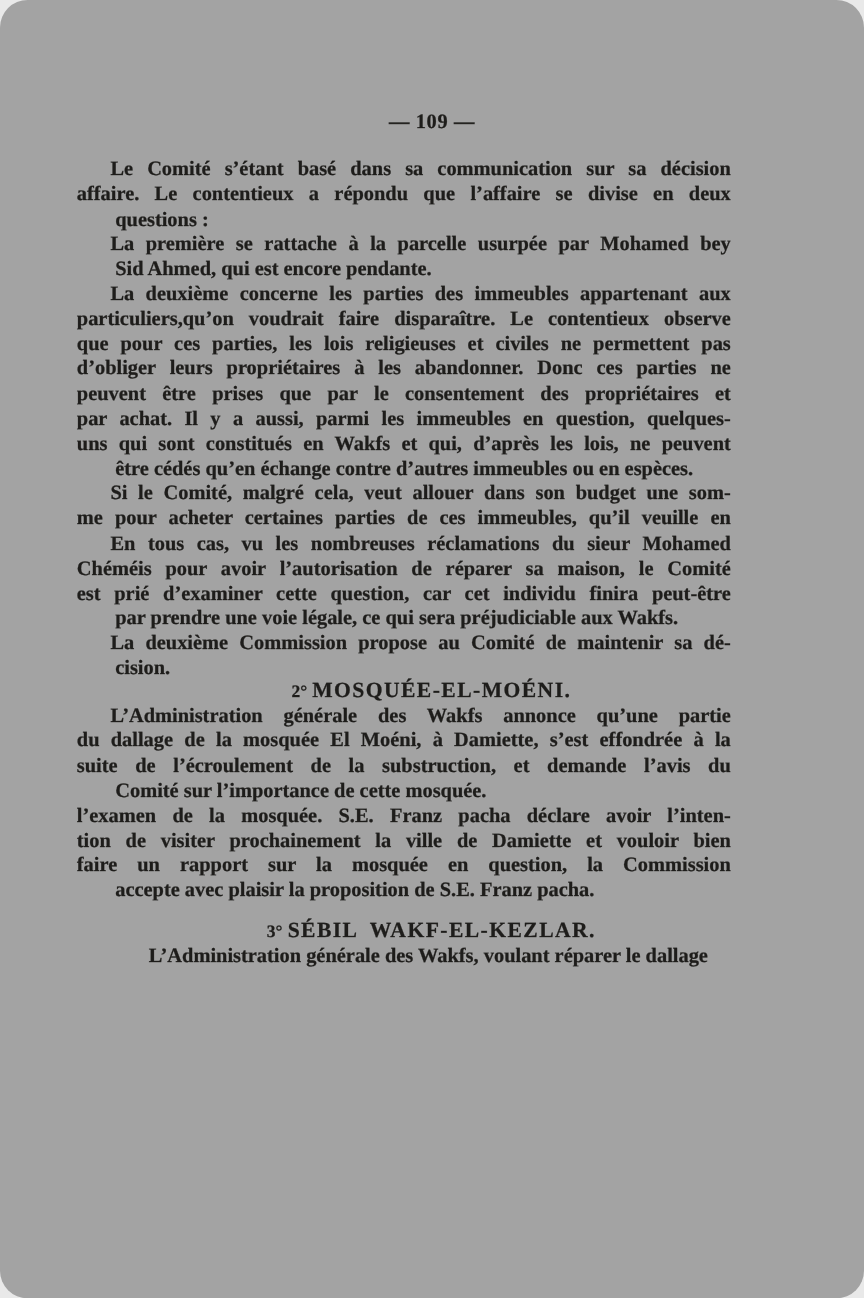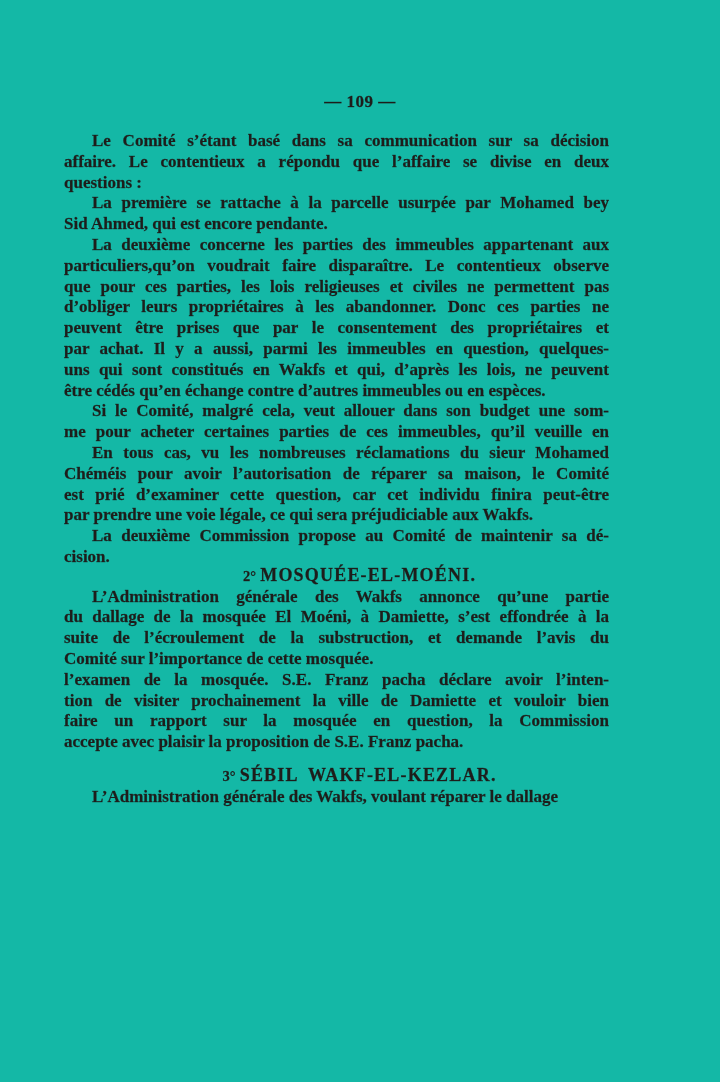--- a/index.html
+++ b/index.html
@@ -1,24 +1,25 @@
 <!DOCTYPE html>
 <html><head>
 <meta charset="utf-8">
 <style>
   html, body { margin: 0; padding: 0; background: #e9e9e9; }
   .page {
     position: relative;
     width: 720px;
     height: 1082px;
     margin: 0 auto;
-    background: #14b8a6;
+    background: #a3a3a3;
     overflow: hidden;
     font-family: "Liberation Serif", "DejaVu Serif", serif;
     color: #1e1d1b;
+    border-radius: 23px;
     -webkit-text-stroke: 0.3px rgba(30, 29, 27, 0.72);
   }
   .page-header {
     margin: 92px 0 0 0;
     text-align: center;
     font-size: 17px;
     font-weight: bold;
     line-height: 20px;
     letter-spacing: 0.5px;
   }
@@ -30,21 +31,21 @@
   }
   .paragraph { margin: 0; }
   .line {
     line-height: 20.8px;
     height: 20.8px;
     overflow: hidden;
     text-align: justify;
     text-align-last: justify;
   }
   .line.indent { text-indent: 28px; }
-  .line.last { text-align-last: left; }
+  .line.last { text-align-last: left; margin-left: 32px; }
   .section-heading {
     line-height: 20.8px;
     height: 20.8px;
     text-align: center;
     padding-left: 46px;
     margin: -3px 0 1px 0;
     white-space: nowrap;
   }
   .section-heading.gap-before { margin-top: 12px; }
   .heading-number { font-size: 14.5px; }

